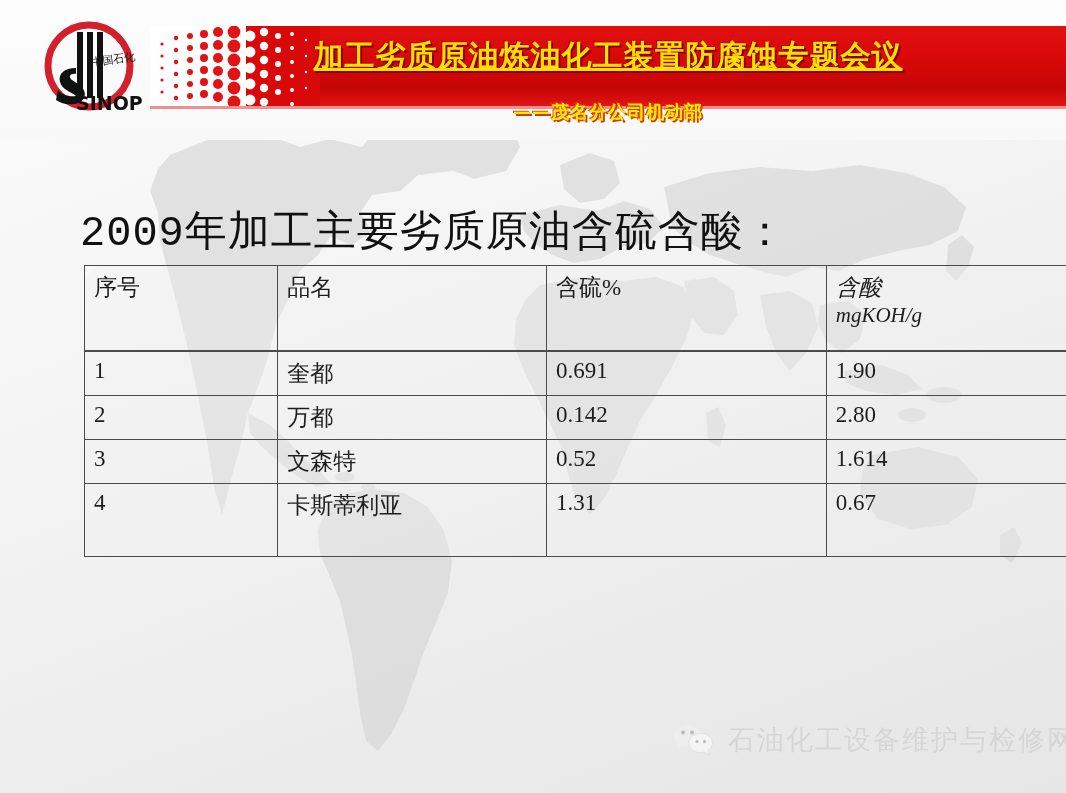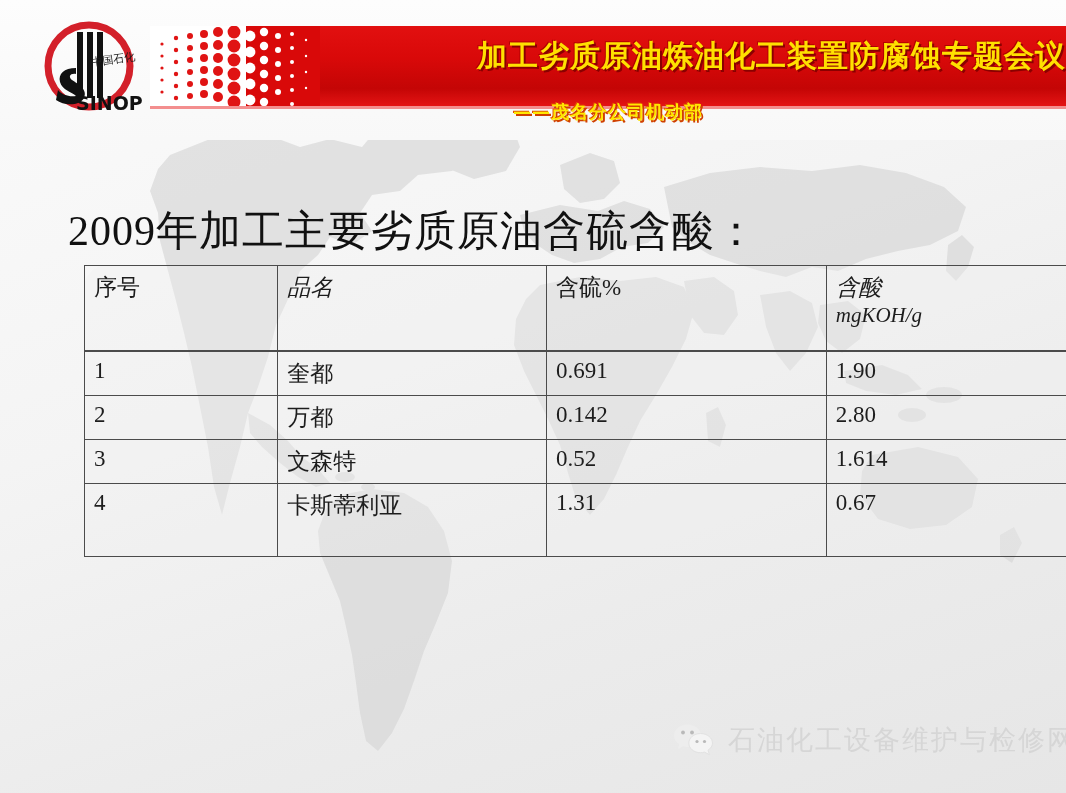--- a/index.html
+++ b/index.html
@@ -74,51 +74,52 @@
     top: 16px;
     width: 106px;
     height: 104px;
   }
 
   .title-main {
     position: absolute;
     left: 150px;
     top: 36px;
     width: 916px;
-    text-align: right;
+    text-align: center;
     font-family: "DejaVu Sans", "Liberation Sans", sans-serif;
     font-weight: bold;
     font-size: 30px;
     letter-spacing: 1px;
     color: #ffe000;
     text-shadow: 2px 2px 0 #8a0000, -1px -1px 0 #b10000;
     white-space: nowrap;
+    text-decoration: underline;
   }
 
   .title-sub {
     position: absolute;
     left: 150px;
     top: 100px;
     width: 916px;
     text-align: center;
     font-family: "DejaVu Sans", "Liberation Sans", sans-serif;
     font-weight: bold;
     font-size: 18px;
     letter-spacing: 1px;
     color: #ffe800;
     text-shadow: 2px 2px 0 #d04000, -1px -1px 0 #e05000;
     white-space: nowrap;
   }
 
   
   .heading {
     position: absolute;
-    left: 68px;
+    left: 80px;
     top: 203px;
-    font-family: Liberation Serif, serif;
+    font-family: Liberation Mono, monospace;
     font-size: 42px;
     font-weight: normal;
     color: #111111;
     letter-spacing: 1px;
     white-space: nowrap;
   }
 
   
   .data-table {
     position: absolute;
@@ -144,21 +145,21 @@
     height: 72px;
     border-bottom-width: 2px;
   }
   .data-table tbody td {
     height: 30px;
   }
   .data-table tbody tr:last-child td {
     height: 60px;
   }
   .col-a { width: 156px; }
-  .col-b { width: 225px; font-style: italic; }
+  .col-b { width: 225px; }
   .col-c { width: 235px; }
   .col-d { width: 270px; font-style: italic; }
 
   .kohline {
     display: block;
     font-size: 21px;
   }
 
   
   .footer-mark {

